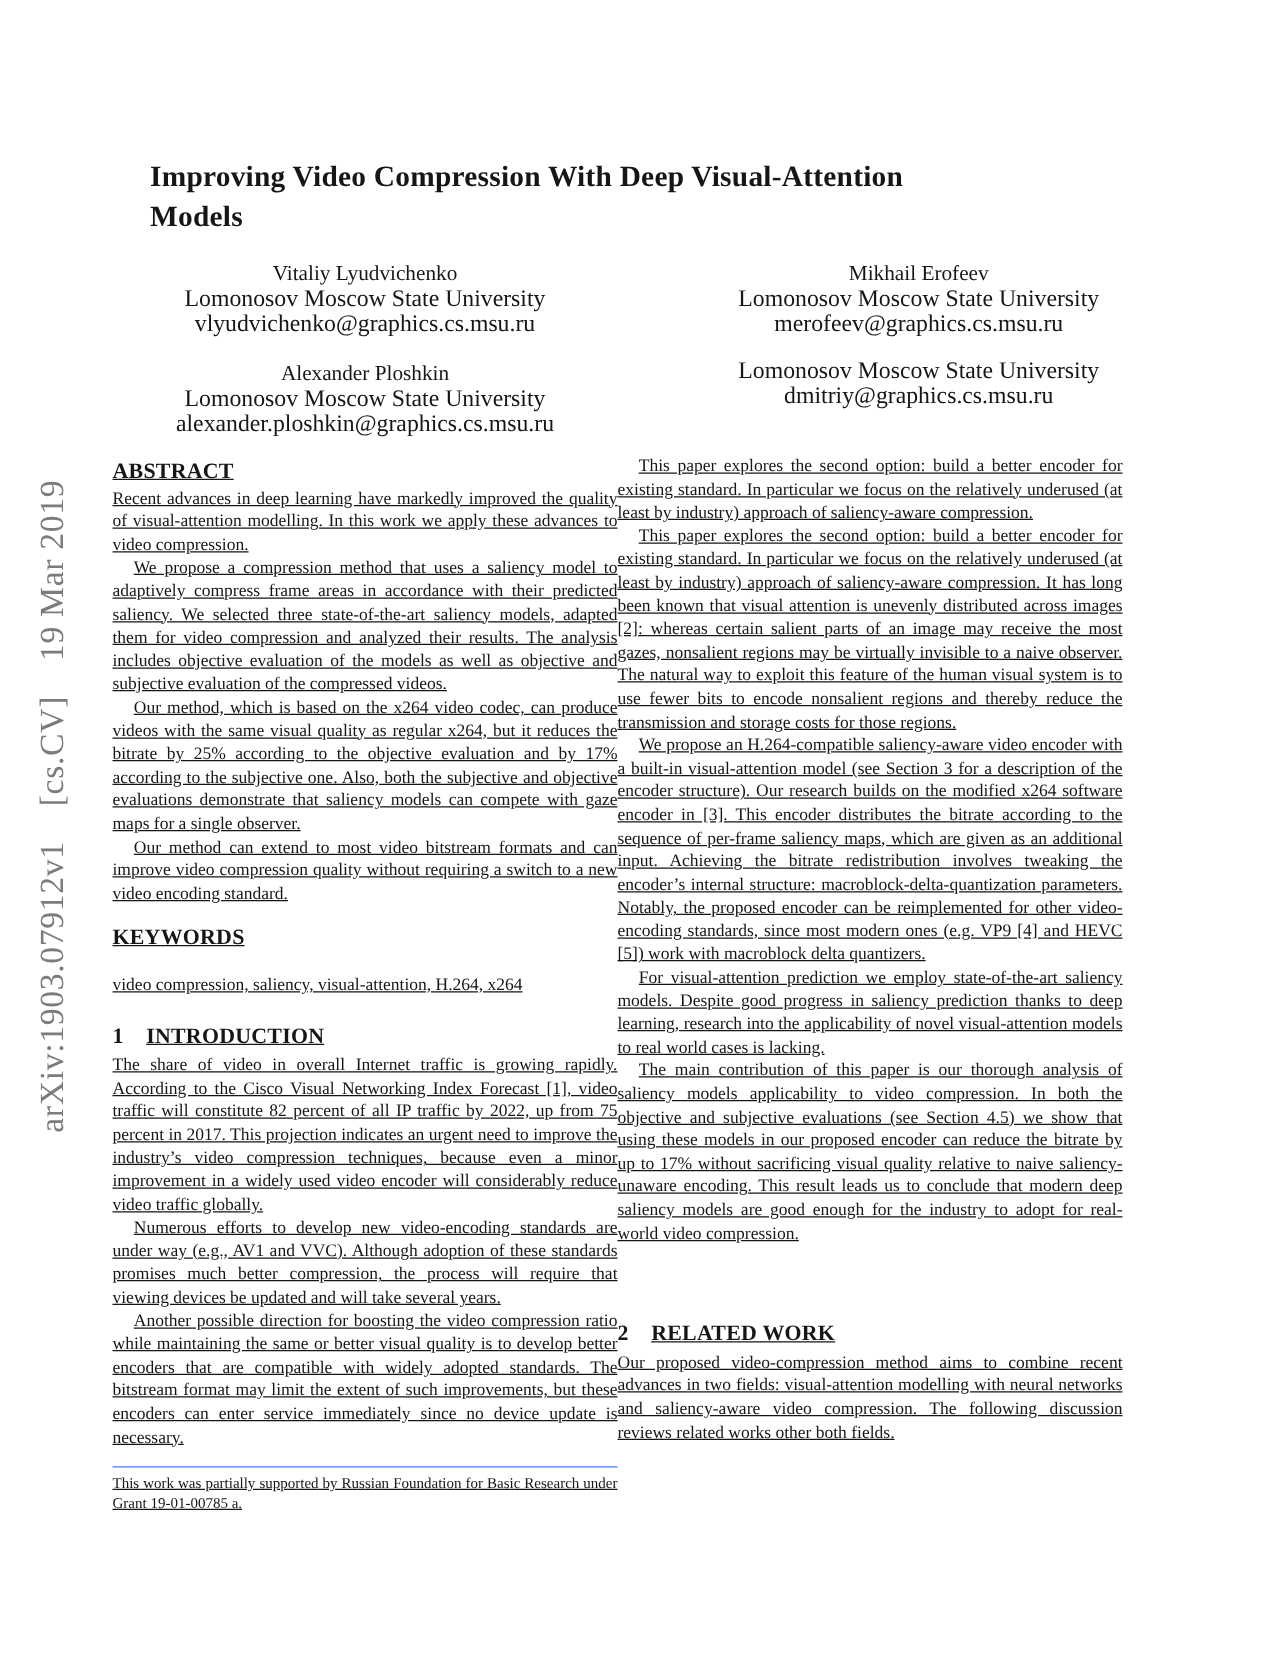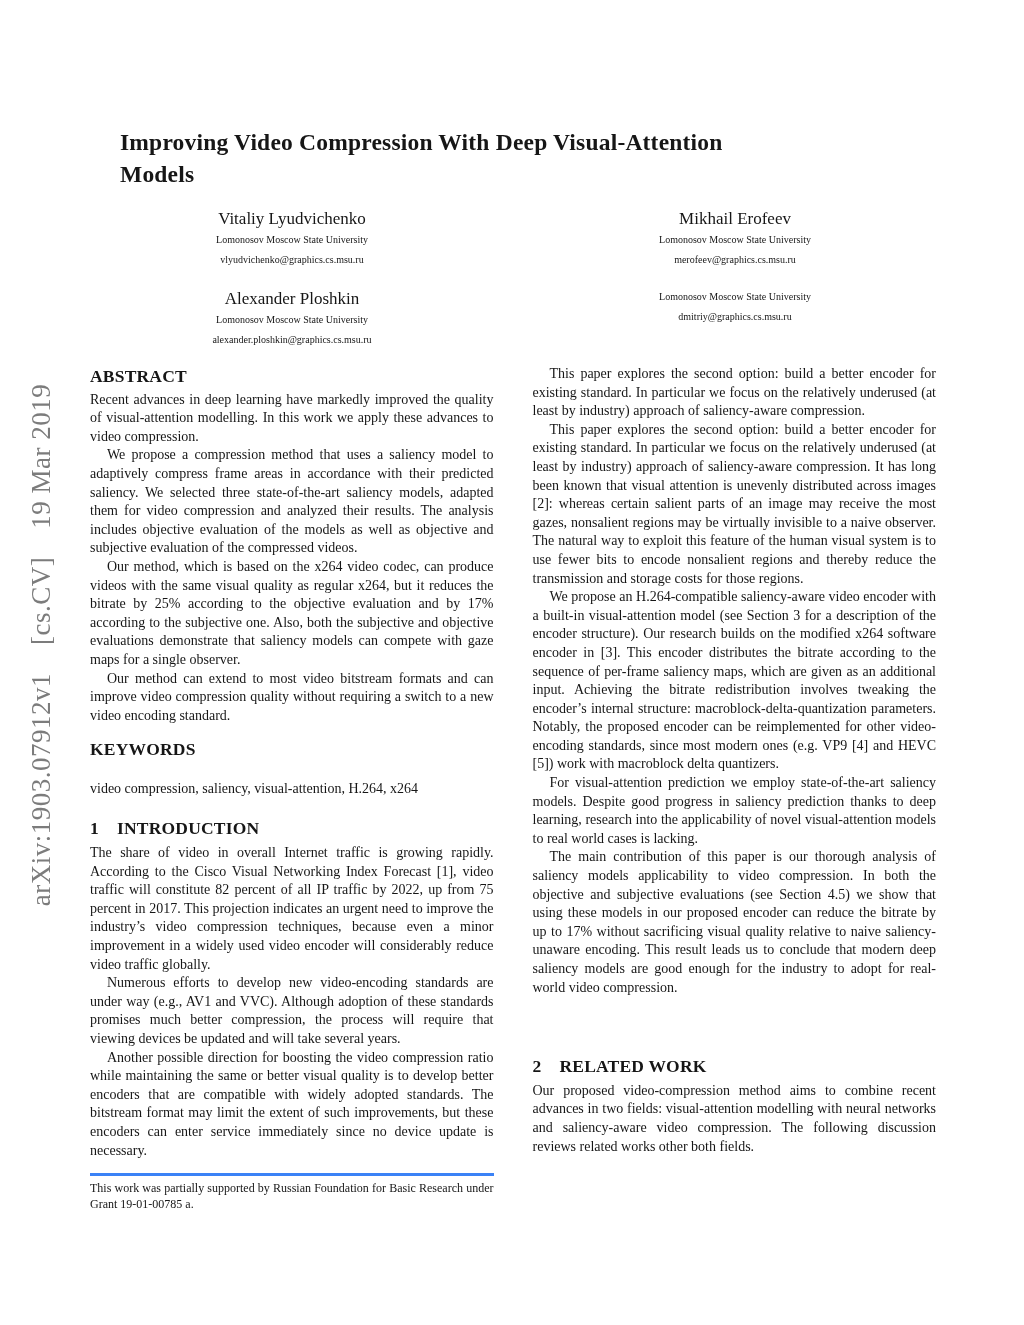--- a/index.html
+++ b/index.html
@@ -37,25 +37,25 @@
   }
   .authors {
     display: grid;
     grid-template-columns: 404px 404px;
     column-gap: 39px;
     row-gap: 17px;
     margin: 17px 88px 0 90px;
   }
   .author-cell { text-align: center; }
   .author-name { font-size: 17px; line-height: 23px; }
-  .author-affil, .author-email { font-size: 10px; line-height: 20px; }
+  .author-affil, .author-email { font-size: 19px; line-height: 20px; }
   .body-cols {
     display: flex;
-    column-gap: 39px;
     margin: 15px 88px 0 90px;
+    text-decoration: underline;
   }
   .col {
     width: 404px;
     font-size: 14px;
     line-height: 18.6px;
   }
   .col p {
     text-align: justify;
     text-indent: 17px;
     hyphens: auto;
@@ -67,21 +67,21 @@
     letter-spacing: 0.2px;
   }
   .h-abstract { margin: 2px 0 5px 0; }
   .h-keywords { margin: 15px 0 5px 0; }
   .h-section  { margin: 21px 0 6px 0; }
   .h-related  { margin: 60px 0 6px 0; }
   .sec-num { display: inline-block; margin-right: 18px; }
   .keywords-line { text-align: left; margin-top: 21px; }
   .footnote {
     margin-top: 13px;
-    border-top: 3px solid #3b82f6;
+    border-top: 1px solid #3b82f6;
     padding-top: 5px;
     font-size: 12px;
     line-height: 15.5px;
     text-align: justify;
   }
 </style>
 </head>
 <body>
 
 <div class="page">

